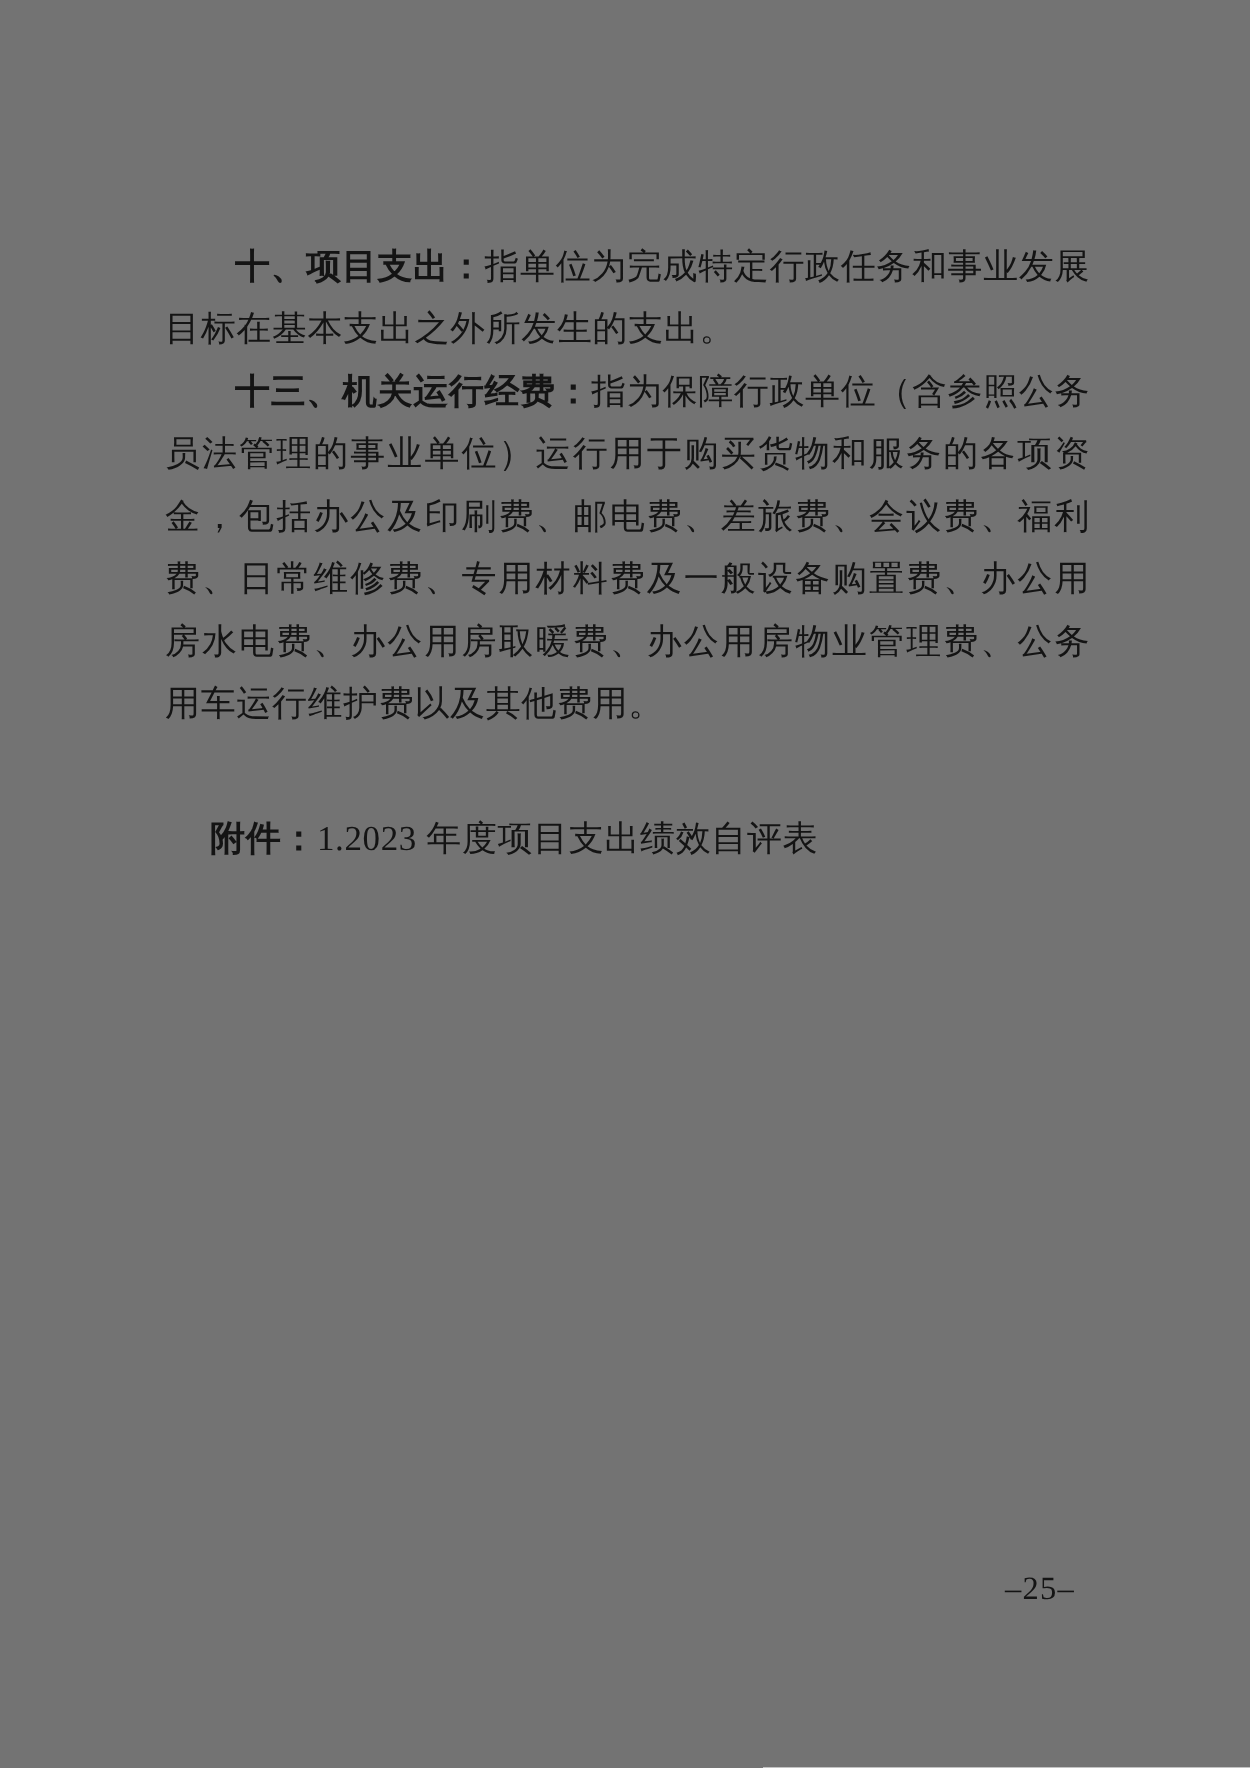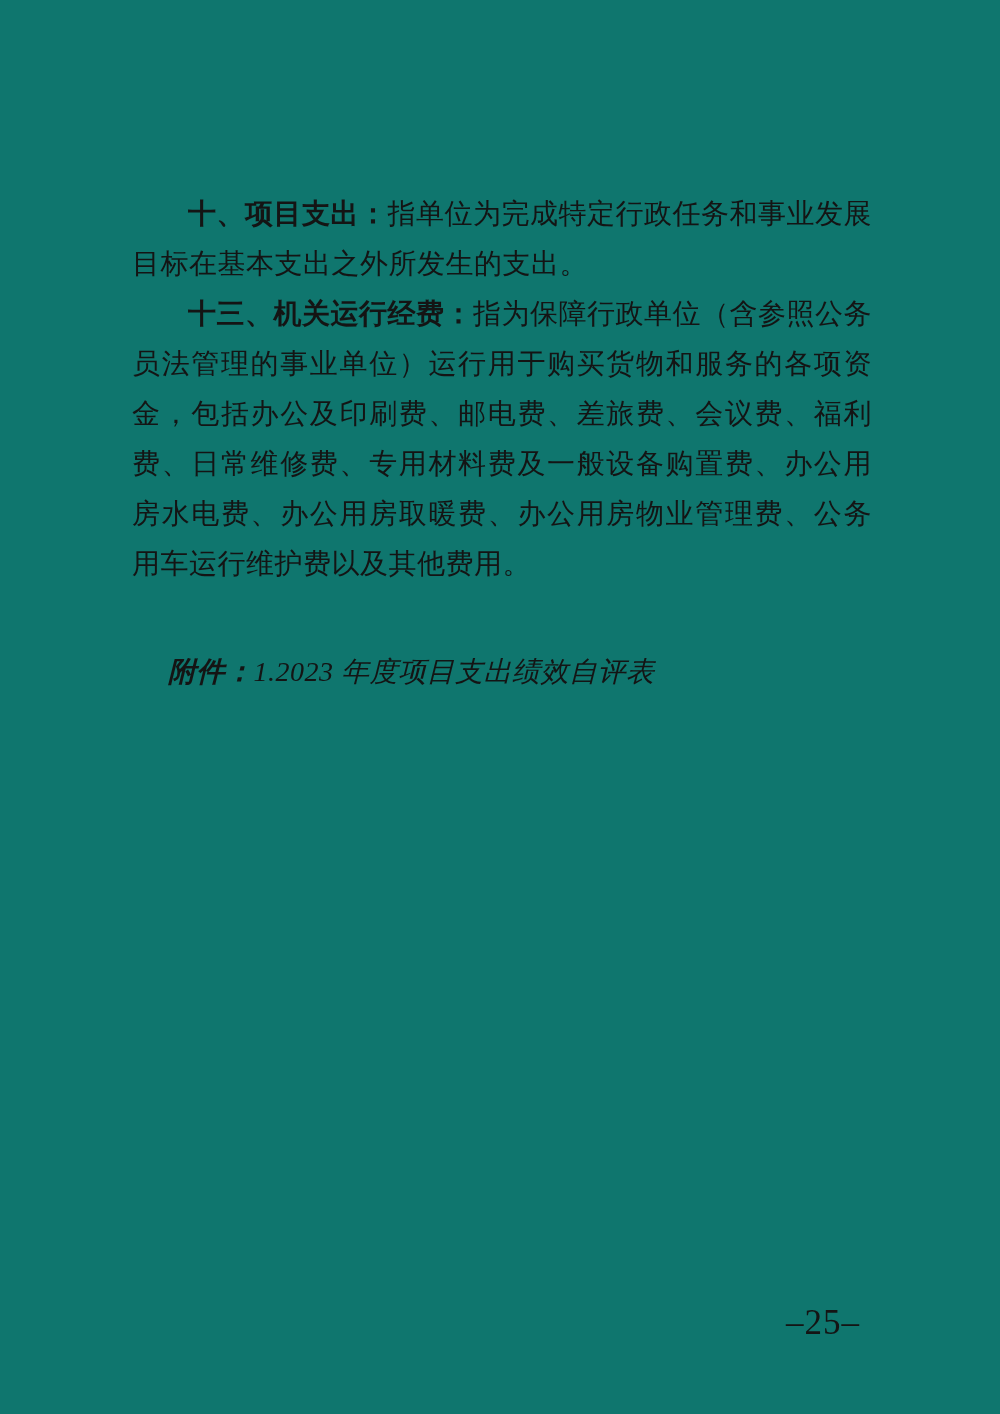--- a/index.html
+++ b/index.html
@@ -4,21 +4,21 @@
 <style>
   html, body {
     margin: 0;
     padding: 0;
     background: #ffffff;
   }
   .page {
     position: relative;
     width: 1000px;
     height: 1414px;
-    background: #0f766e;
+    background: #737373;
     overflow: hidden;
     font-family: "Liberation Serif", "DejaVu Serif", serif;
     color: #141414;
   }
   .content {
     position: absolute;
     left: 132px;
     top: 189px;
     width: 740px;
   }
@@ -32,36 +32,35 @@
     letter-spacing: 0.5px;
   }
   .para .lead {
     font-weight: bold;
   }
   .attachments {
     margin-top: 58px;
     font-size: 28px;
     line-height: 50px;
     letter-spacing: 0.5px;
-    font-style: italic;
   }
   .attach-line.first {
     padding-left: 36px;
   }
   .attach-line.first .attach-label {
     font-weight: bold;
   }
   .attach-line.second {
     padding-left: 90px;
   }
   .page-number {
     position: absolute;
-    top: 1308px;
+    top: 1256px;
     right: 140px;
-    font-size: 35px;
+    font-size: 26px;
     line-height: 30px;
     letter-spacing: 1px;
     color: #141414;
   }
 </style>
 </head>
 <body>
 
 <div class="page">
   <div class="content">

